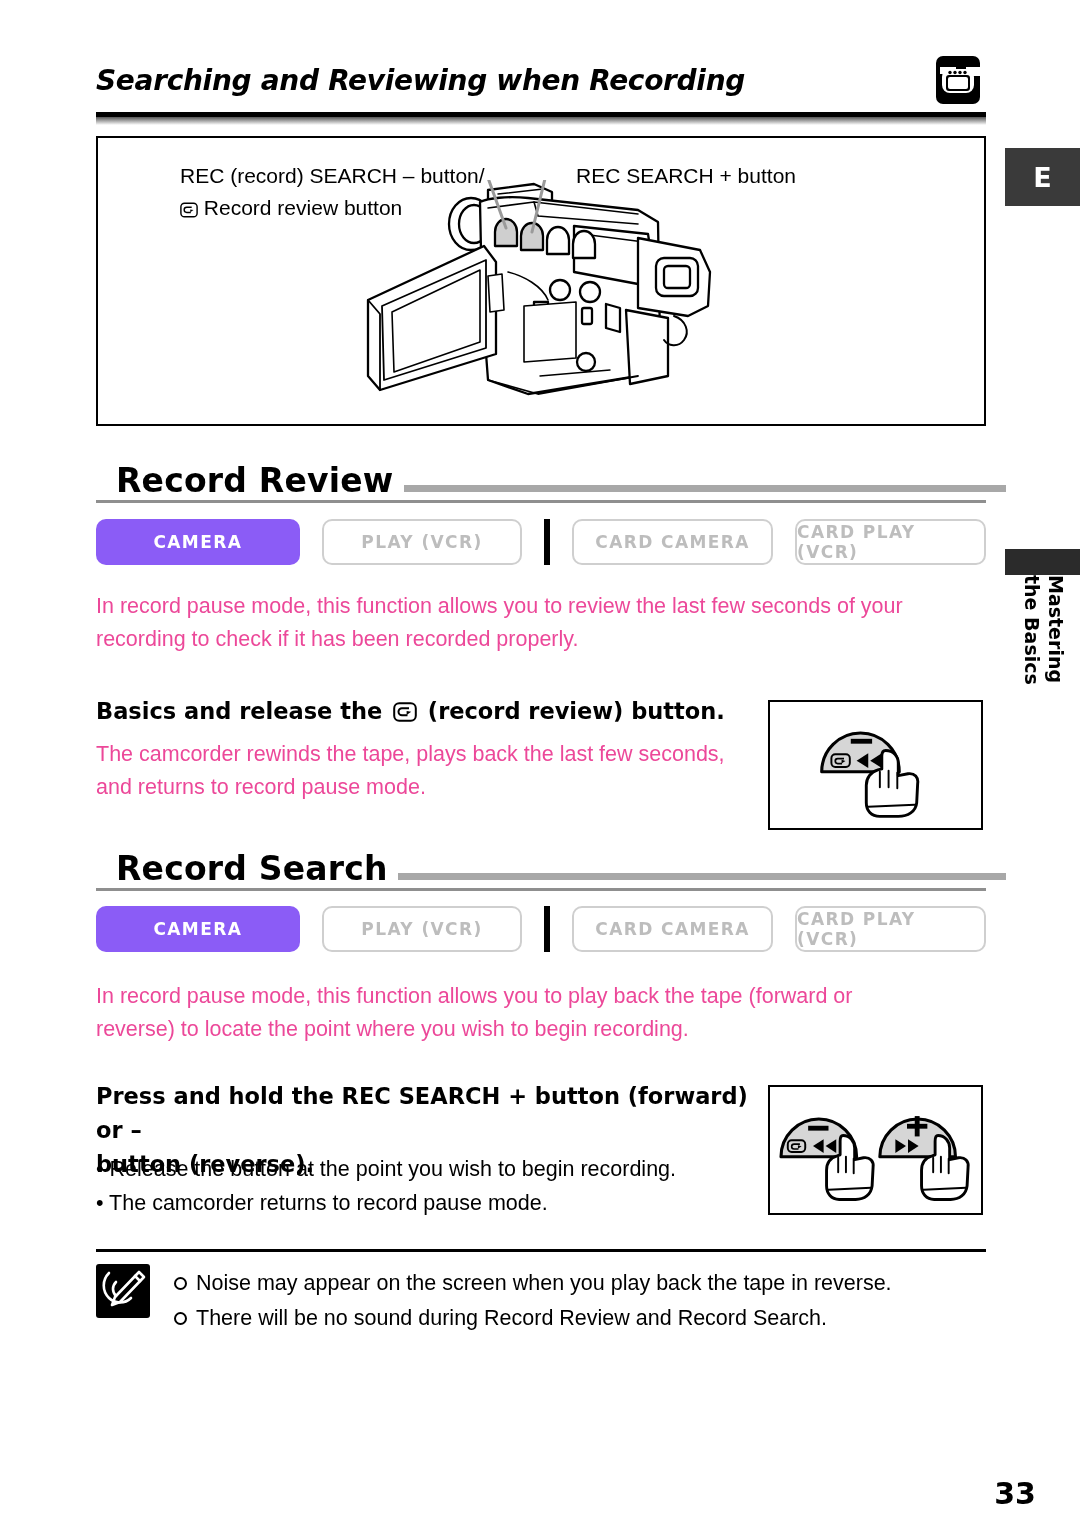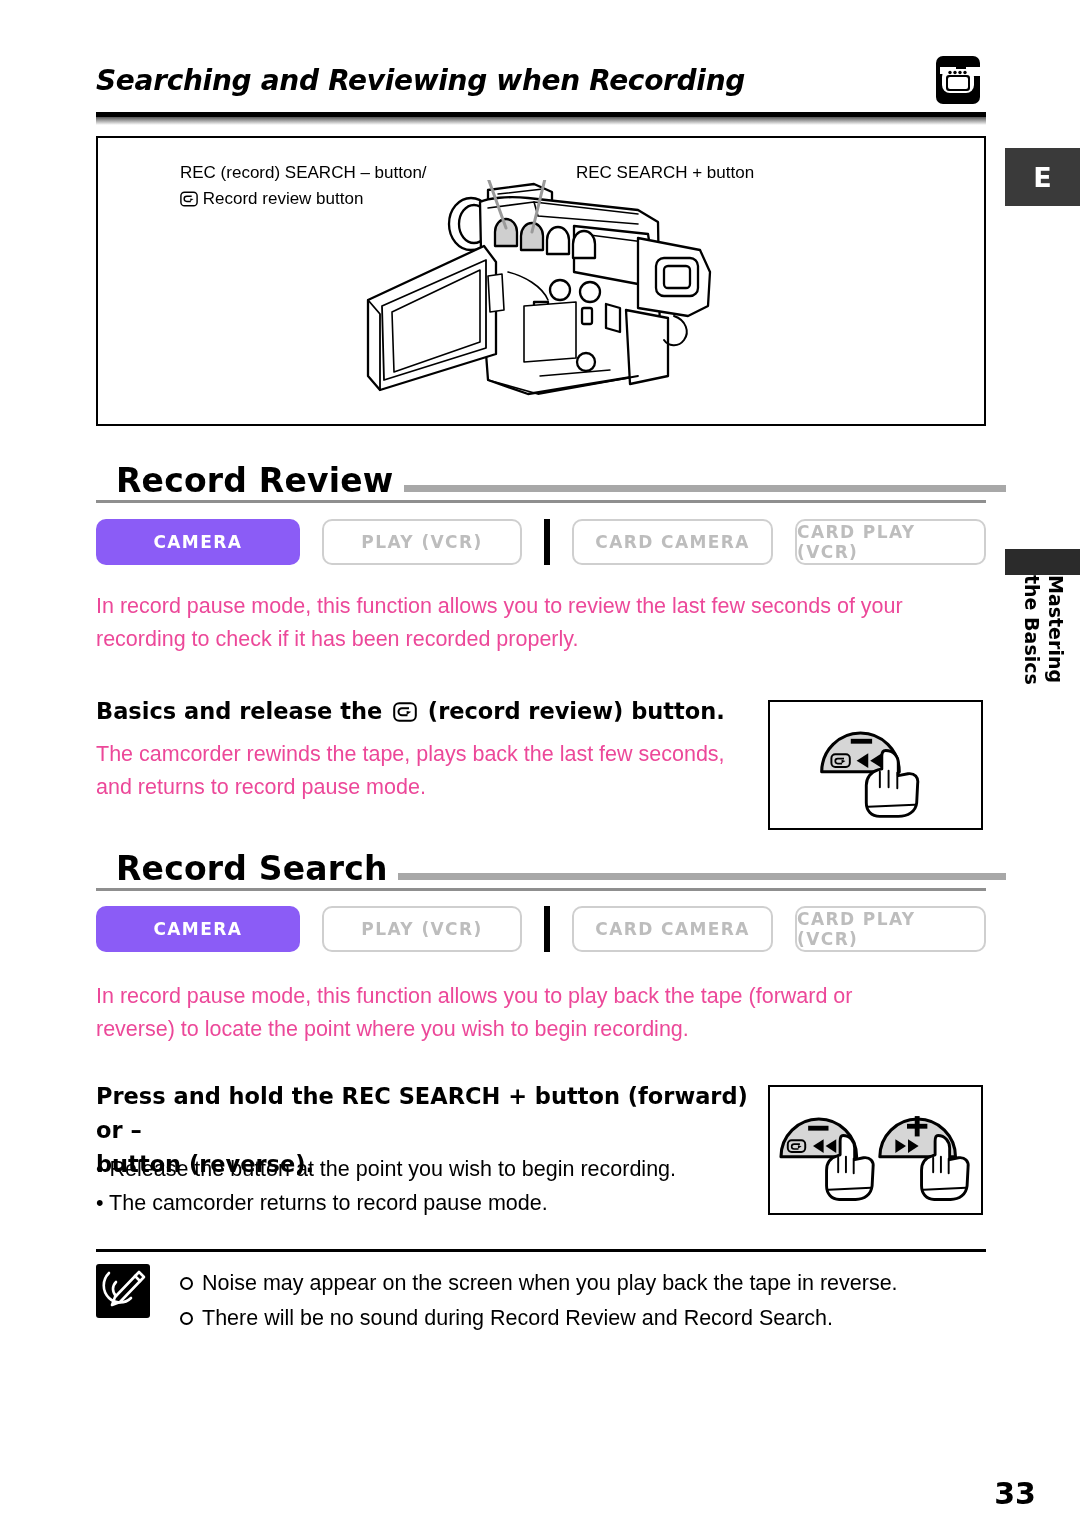--- a/index.html
+++ b/index.html
@@ -31,21 +31,21 @@
   .title-rule-fade {
     position: absolute; left: 96px; top: 117px; width: 890px; height: 8px;
     background: linear-gradient(to bottom, #555 0%, #ffffff 100%);
   }
 
   
   .figure-box {
     position: absolute; left: 96px; top: 136px; width: 890px; height: 290px;
     border: 2px solid #000; background: #fff;
   }
-  .fig-label { position: absolute; font-size: 17px; white-space: nowrap; line-height: 1.5; }
+  .fig-label { position: absolute; font-size: 21px; white-space: nowrap; line-height: 1.5; }
   .fig-label.left  { left: 82px; top: 22px; }
   .fig-label.right { left: 478px; top: 22px; }
   .rr-inline-icon { display: inline-block; vertical-align: -3px; width: 18px; height: 16px; }
 
   .camcorder { position: absolute; left: 240px; top: 42px; width: 400px; height: 240px; }
 
   
   .section-head {
     position: absolute; left: 96px; width: 890px;
     display: flex; align-items: flex-end; gap: 10px; margin-left: 20px;
@@ -92,21 +92,21 @@
 
   
   .btn-box {
     position: absolute; border: 2.5px solid #000; background: #fff;
   }
 
   
   .note-rule {
     position: absolute; left: 96px; top: 1249px; width: 890px; height: 3px; background: #000;
   }
-  .note-wrap { position: absolute; left: 96px; top: 1264px; width: 890px; display: flex; gap: 30px; }
+  .note-wrap { position: absolute; left: 96px; top: 1264px; width: 890px; display: flex; gap: 24px; }
   .note-icon { width: 54px; height: 54px; flex: none; }
   .note-lines { font-size: 21.5px; line-height: 1.62; padding-top: 2px; }
   .note-lines div { white-space: nowrap; }
   .note-bullet {
     display: inline-block; width: 13px; height: 13px; border: 2.2px solid #000;
     border-radius: 50%; margin-right: 9px; vertical-align: 0px;
   }
 
   
   .tab-e {

